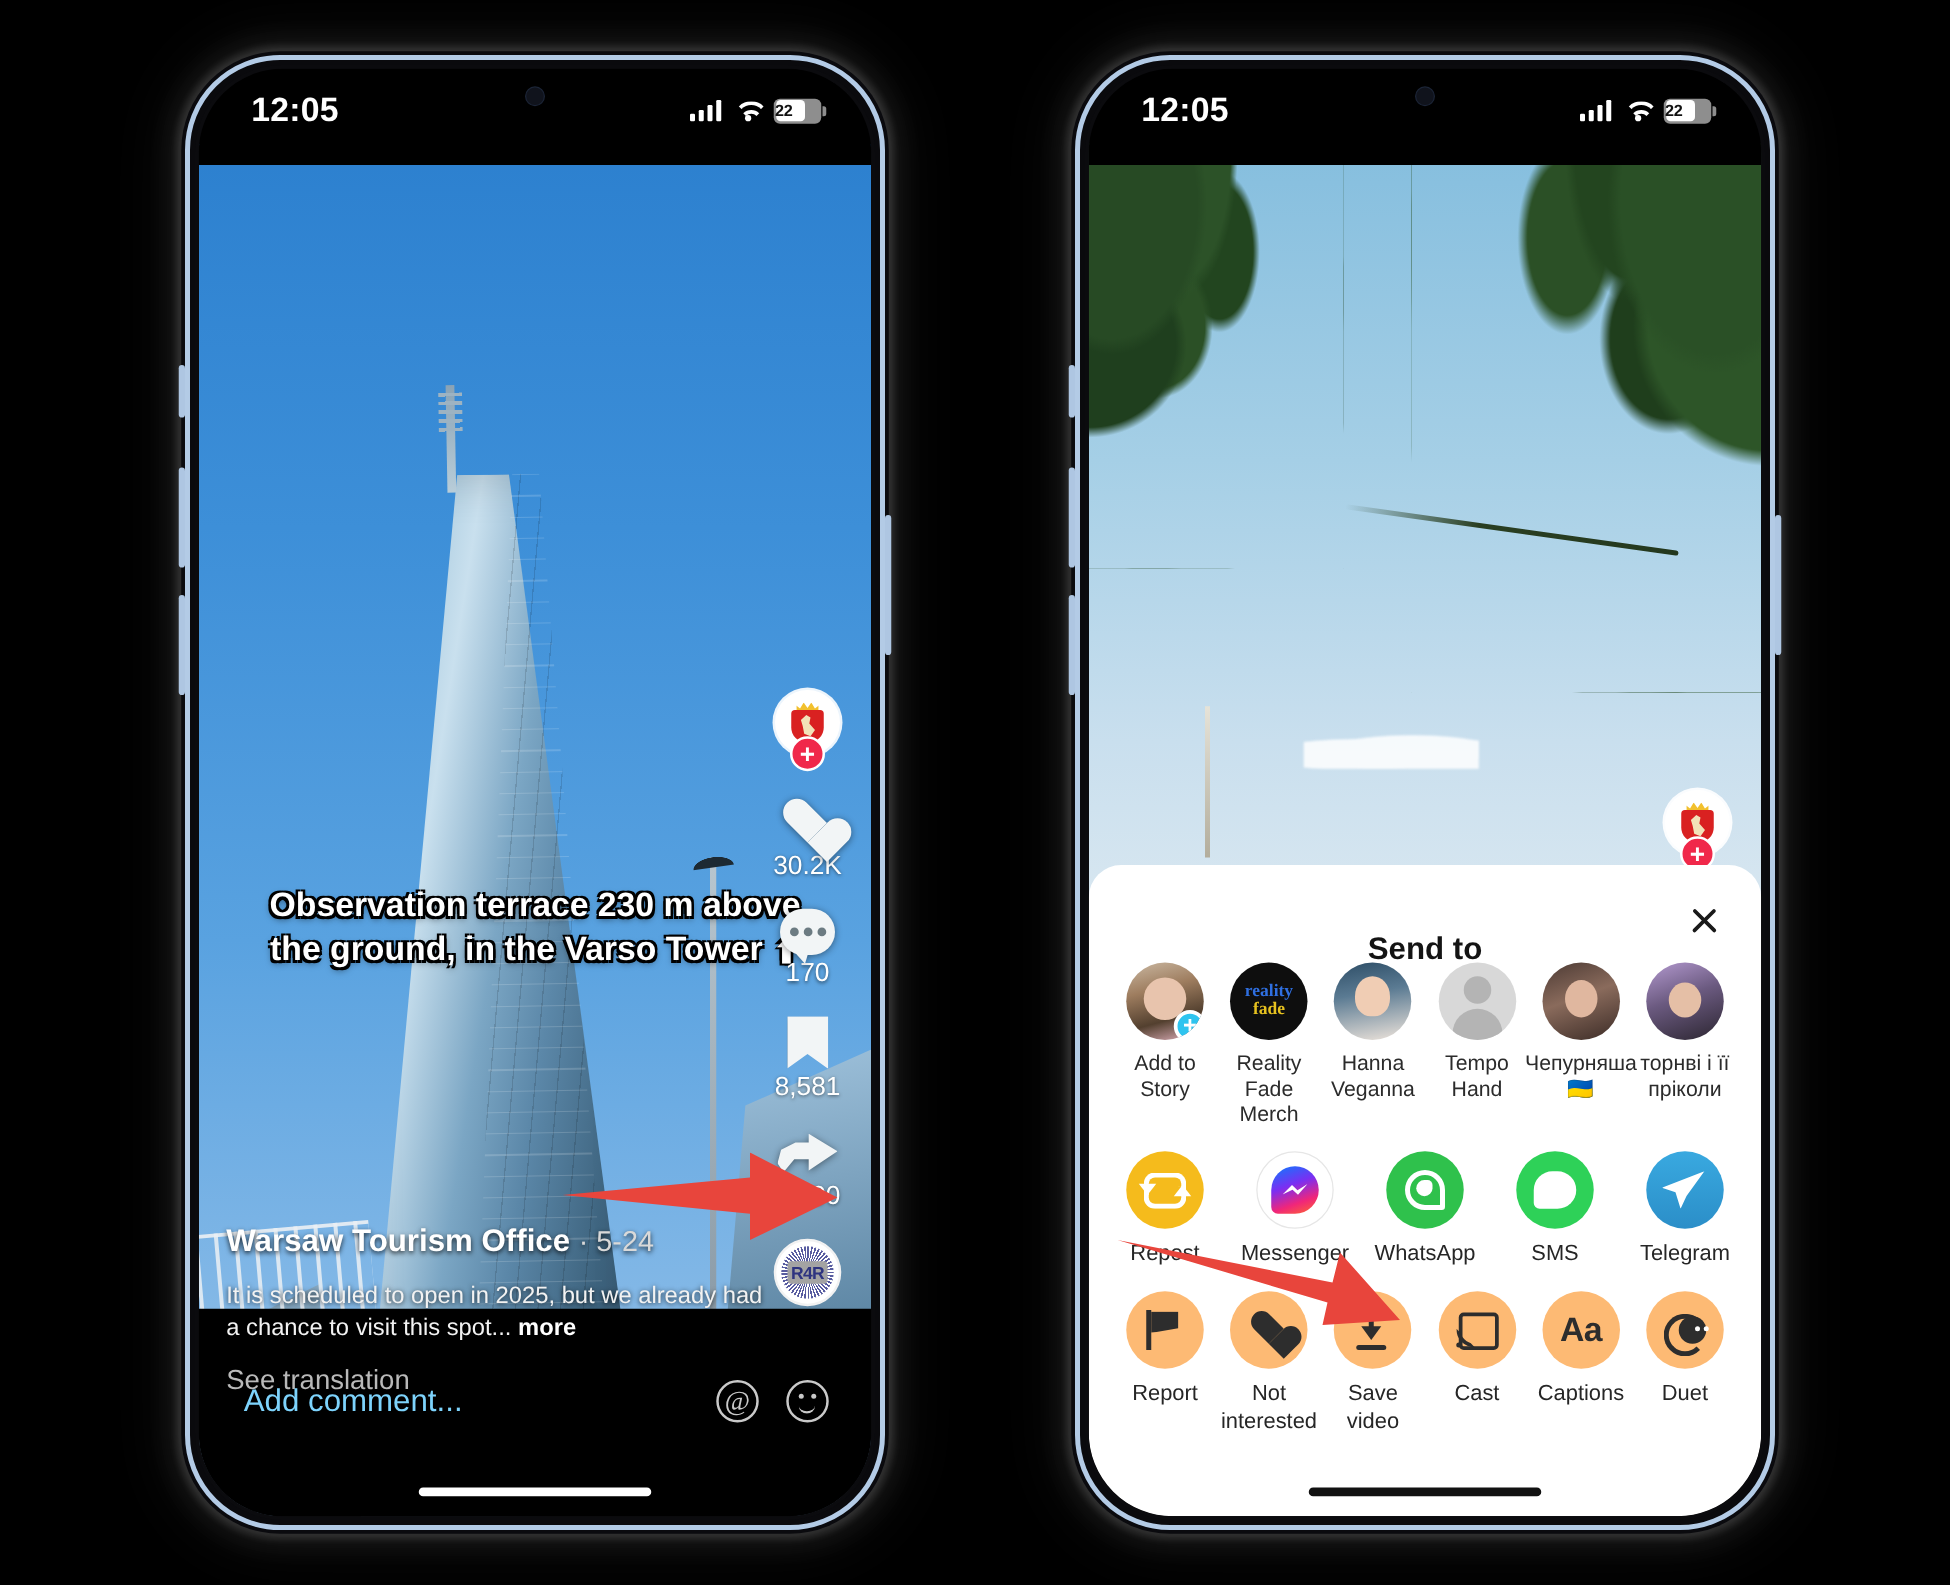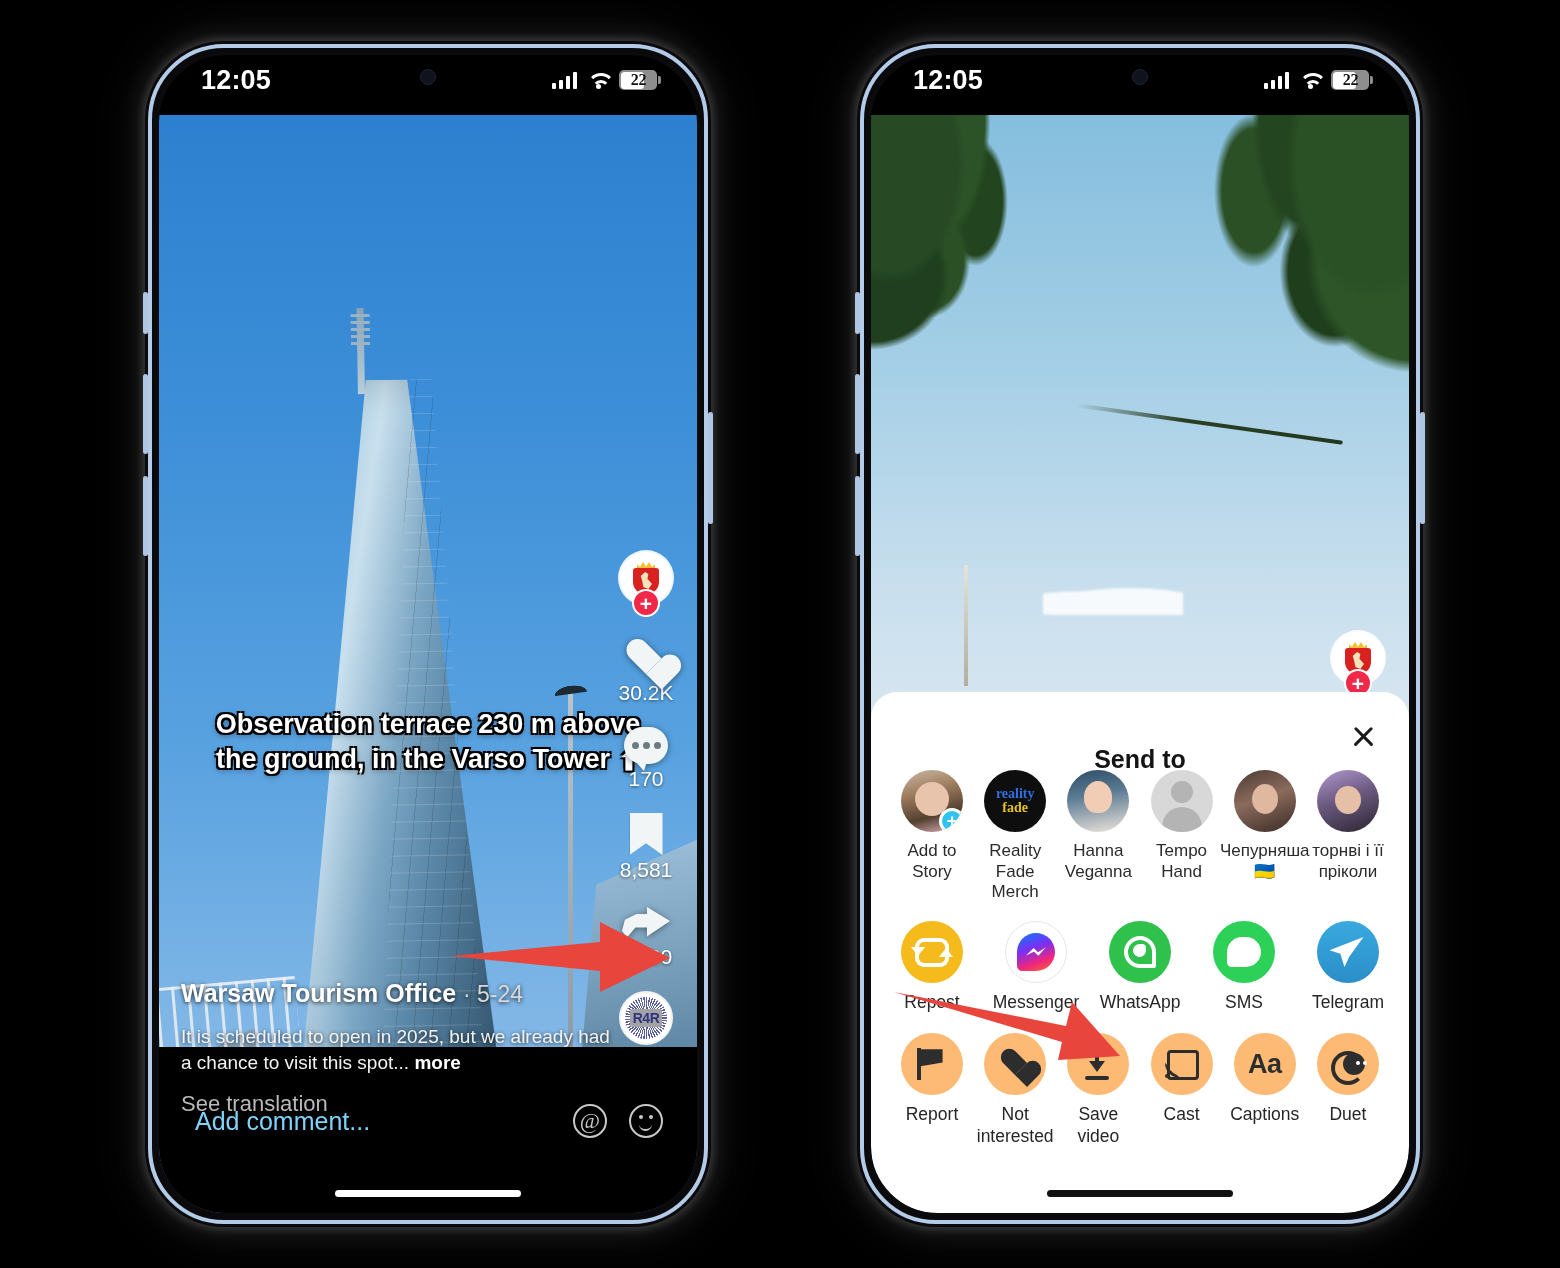--- a/index.html
+++ b/index.html
@@ -51,21 +51,21 @@
   .screen {
     position: absolute; inset: 11px;
     border-radius: 66px;
     background: #000;
     overflow: hidden;
     z-index: 10;
   }
 
   
   .statusbar {
-    position: absolute; top: 0; left: 0; right: 0; height: 60px;
+    position: absolute; top: 0; left: 0; right: 0; height: 77px;
     background: #000; z-index: 30;
     display: flex; align-items: center; justify-content: space-between;
     padding: 0 40px 16px 42px;
   }
   .clock { color: #fff; font-size: 27px; font-weight: bold; letter-spacing: .2px; margin-top: 6px; }
   .sysicons { display: flex; align-items: center; gap: 10px; margin-top: 6px; }
   .bars { display: flex; align-items: flex-end; gap: 3px; height: 17px; }
   .bars i { display:block; width: 4px; background:#fff; border-radius: 1px; }
   .bars i:nth-child(1){height:6px;} .bars i:nth-child(2){height:9px;}
   .bars i:nth-child(3){height:13px;} .bars i:nth-child(4){height:17px;}
@@ -91,24 +91,23 @@
   }
   .battery::after {
     content:""; position:absolute; right:-4px; top:6px; width:3px; height:8px;
     background:#8e8e8e; border-radius: 0 2px 2px 0;
   }
   .batt-fill {
     position:absolute; left:1.5px; top:1.5px; bottom:1.5px; width:23px;
     background:#fff; border-radius: 3.5px;
   }
   .batt-num {
-    position:relative; z-index:2; width:100%; text-align:center;
-    font-size: 16px; font-weight: bold; color:#111; letter-spacing:-.3px;
+    position:relative; z-index:2; width:100%; 
+    font-size: 13px; font-weight: bold; color:#111; letter-spacing:-.3px;
     padding-left:1px;
-    font-family:Liberation Serif, serif;
   }
   
   .notch {
     position:absolute; top:0; left:50%; transform:translateX(-50%);
     width: 240px; height: 37px; background:#000;
     border-radius: 0 0 22px 22px; z-index: 31;
   }
   .camera-dot {
     position:absolute; top:14px; left:50%; transform:translateX(-50%);
     width:16px; height:16px; border-radius:50%;

